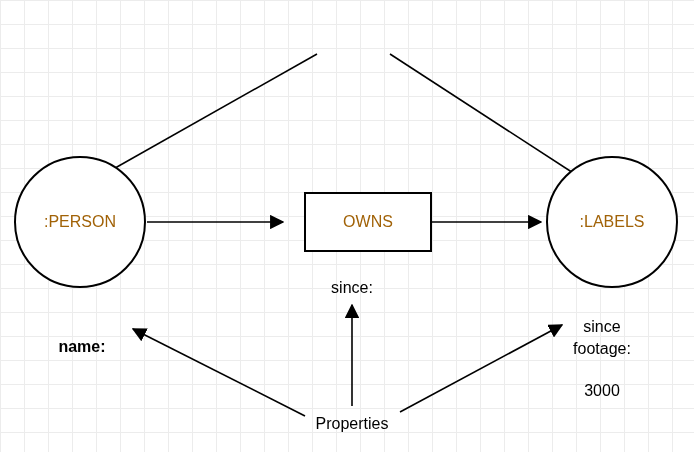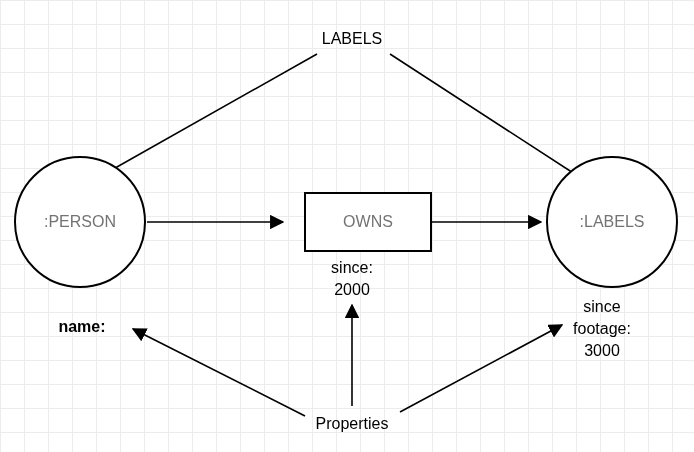--- a/index.html
+++ b/index.html
@@ -25,31 +25,31 @@
     pointer-events: none;
   }
 
   .txt {
     position: absolute;
     text-align: center;
     font-size: 16px;
     color: #000000;
     line-height: 22px;
   }
-  .txt .line { display: block; }
+  .txt .line { display: block; margin-top: 20px; }
 
   .node {
     position: absolute;
     border: 2px solid #000000;
     background: #ffffff;
     display: flex;
     align-items: center;
     justify-content: center;
     font-size: 16px;
-    color: #737373;
+    color: #a16207;
   }
   .circle { border-radius: 50%; }
 
   .person-node { left: 14px;  top: 156px; width: 132px; height: 132px; }
   .asset-node  { left: 546px; top: 156px; width: 132px; height: 132px; }
   .owns-box    { left: 304px; top: 192px; width: 128px; height: 60px; }
 
   .labels-heading     { left: 297px; top: 28px;  width: 110px; }
   .properties-heading { left: 297px; top: 413px; width: 110px; text-align: center; }
 
@@ -73,37 +73,35 @@
     <line x1="390" y1="54" x2="584" y2="180" stroke="#000000" stroke-width="1.6" marker-end="url(#arrow)"></line>
 
     <line x1="147" y1="222" x2="283" y2="222" stroke="#000000" stroke-width="1.6" marker-end="url(#arrow)"></line>
     <line x1="417" y1="222" x2="541" y2="222" stroke="#000000" stroke-width="1.6" marker-end="url(#arrow)"></line>
 
     <line x1="305" y1="416" x2="133" y2="329" stroke="#000000" stroke-width="1.6" marker-end="url(#arrow)"></line>
     <line x1="352" y1="406" x2="352" y2="305" stroke="#000000" stroke-width="1.6" marker-end="url(#arrow)"></line>
     <line x1="400" y1="412" x2="562" y2="325" stroke="#000000" stroke-width="1.6" marker-end="url(#arrow)"></line>
   </svg>
 
-  <div class="txt labels-heading">LABELS</div>
 
   <div class="node circle person-node">
     <span>:PERSON</span>
   </div>
 
   <div class="node owns-box">
     <span>OWNS</span>
   </div>
 
   <div class="node circle asset-node">
     <span>:LABELS</span>
   </div>
 
   <div class="txt rel-prop">
     <span class="line">since:</span>
-    <span class="line">2000</span>
   </div>
 
   <div class="txt person-prop">
     <span class="line">name:</span>
   </div>
 
   <div class="txt asset-prop">
     <span class="line">since footage:</span>
     <span class="line">3000</span>
   </div>

